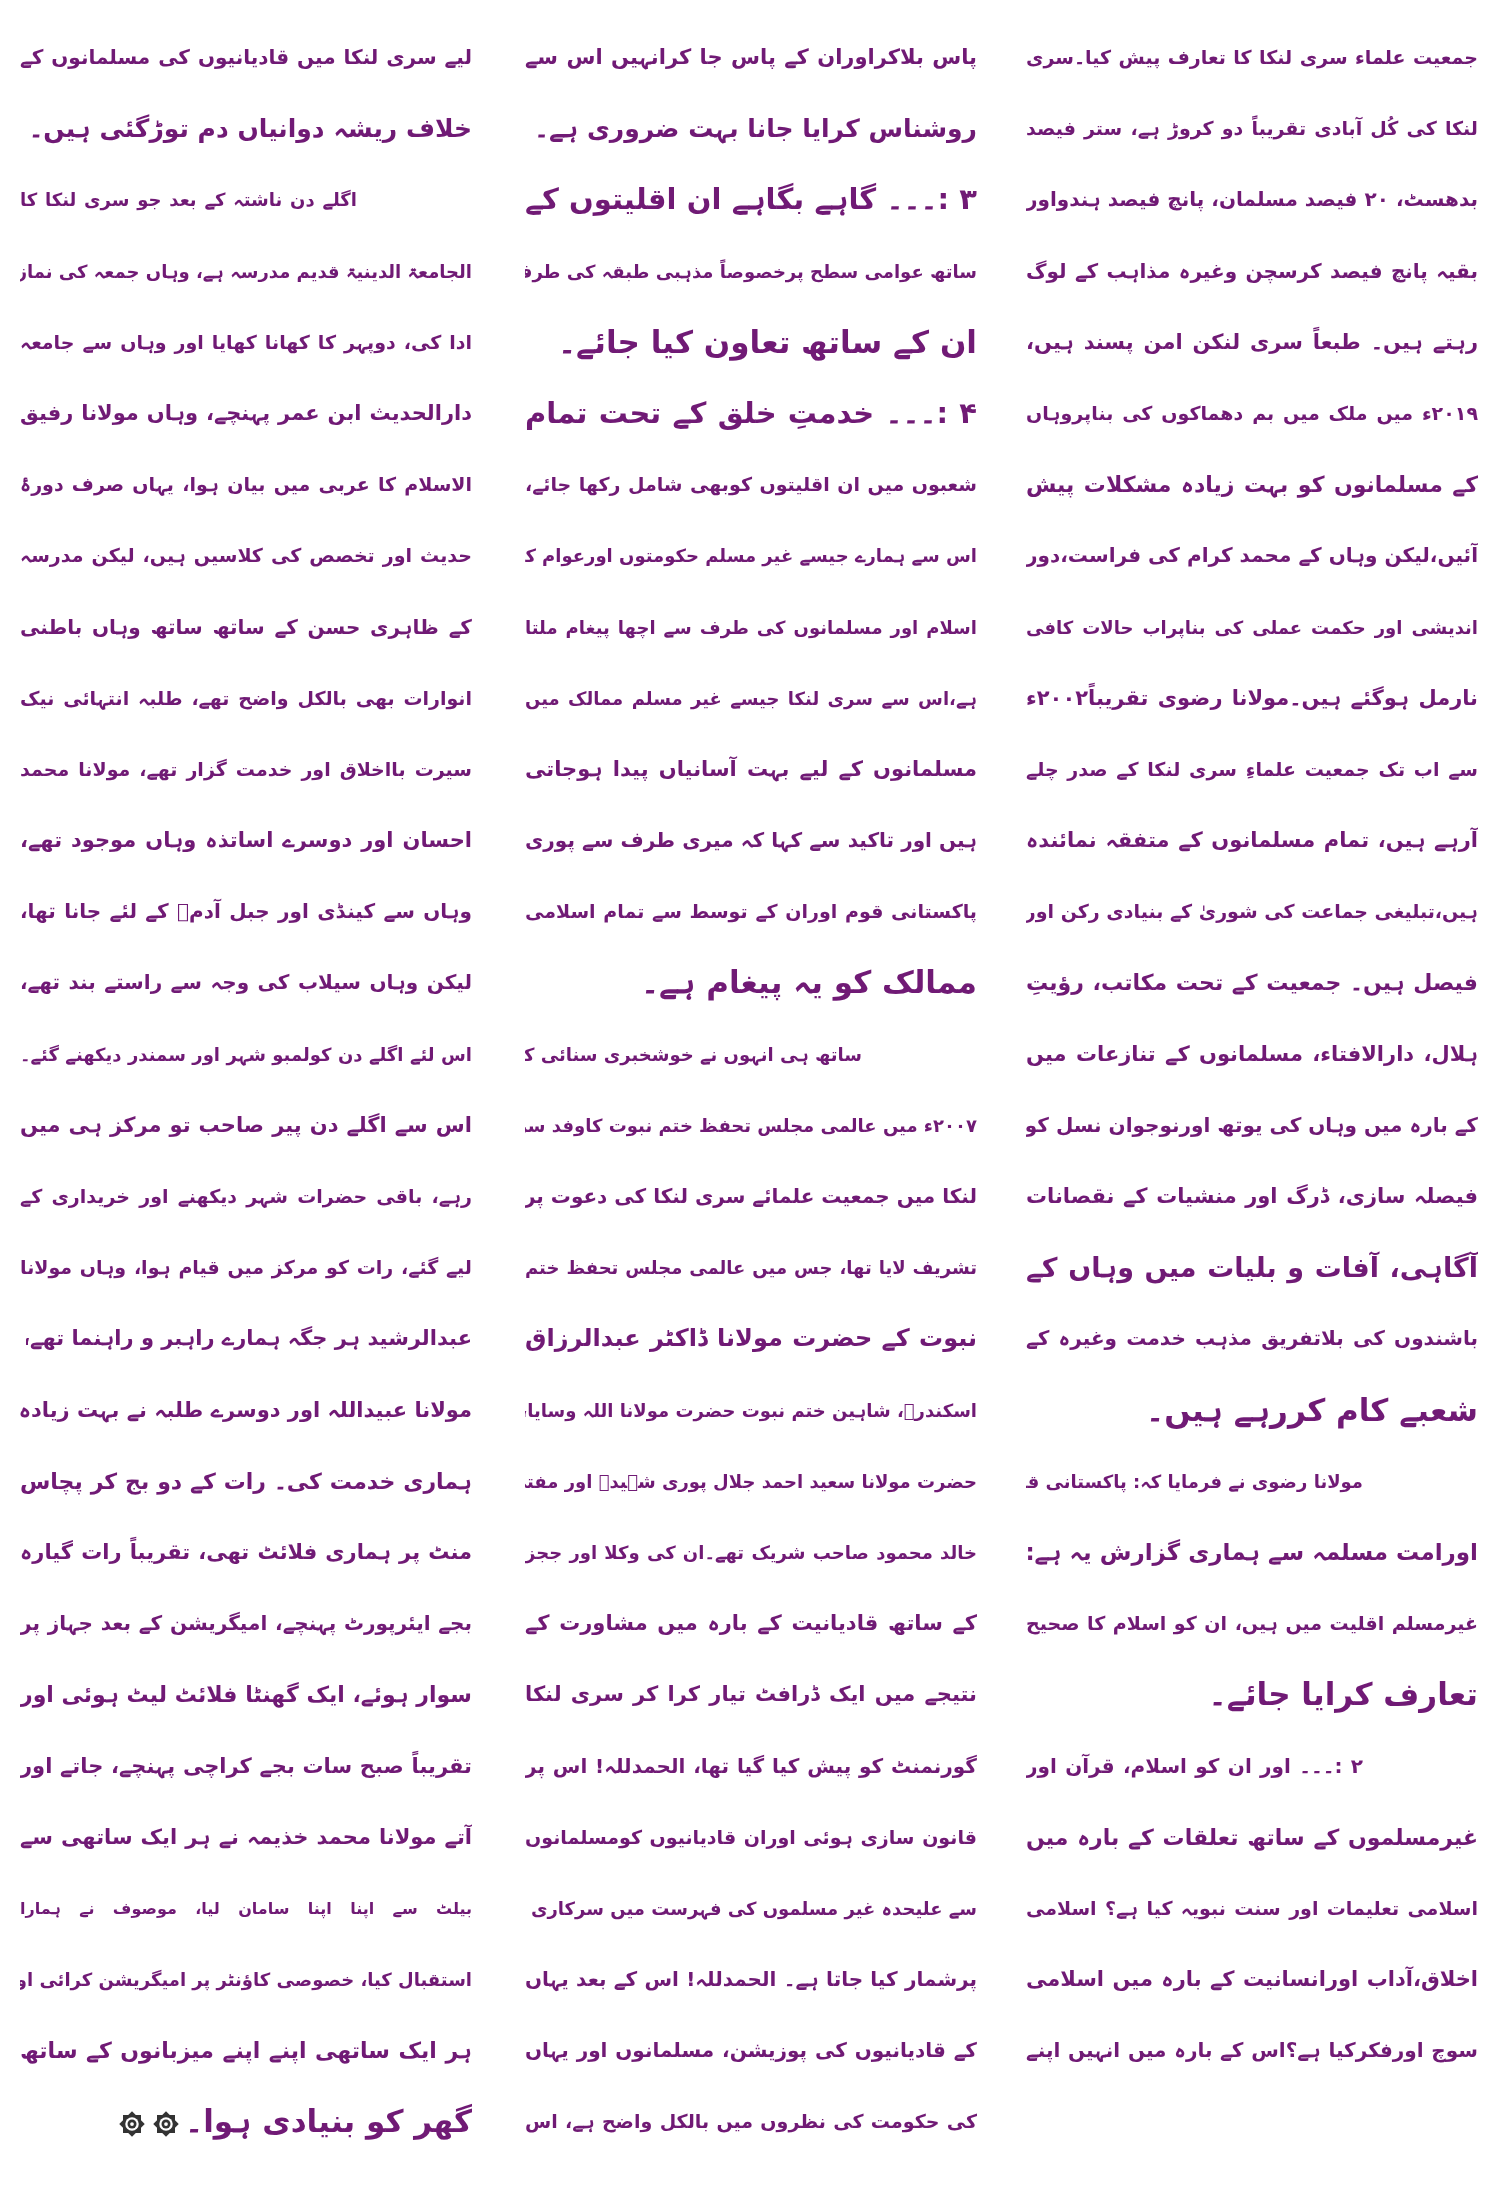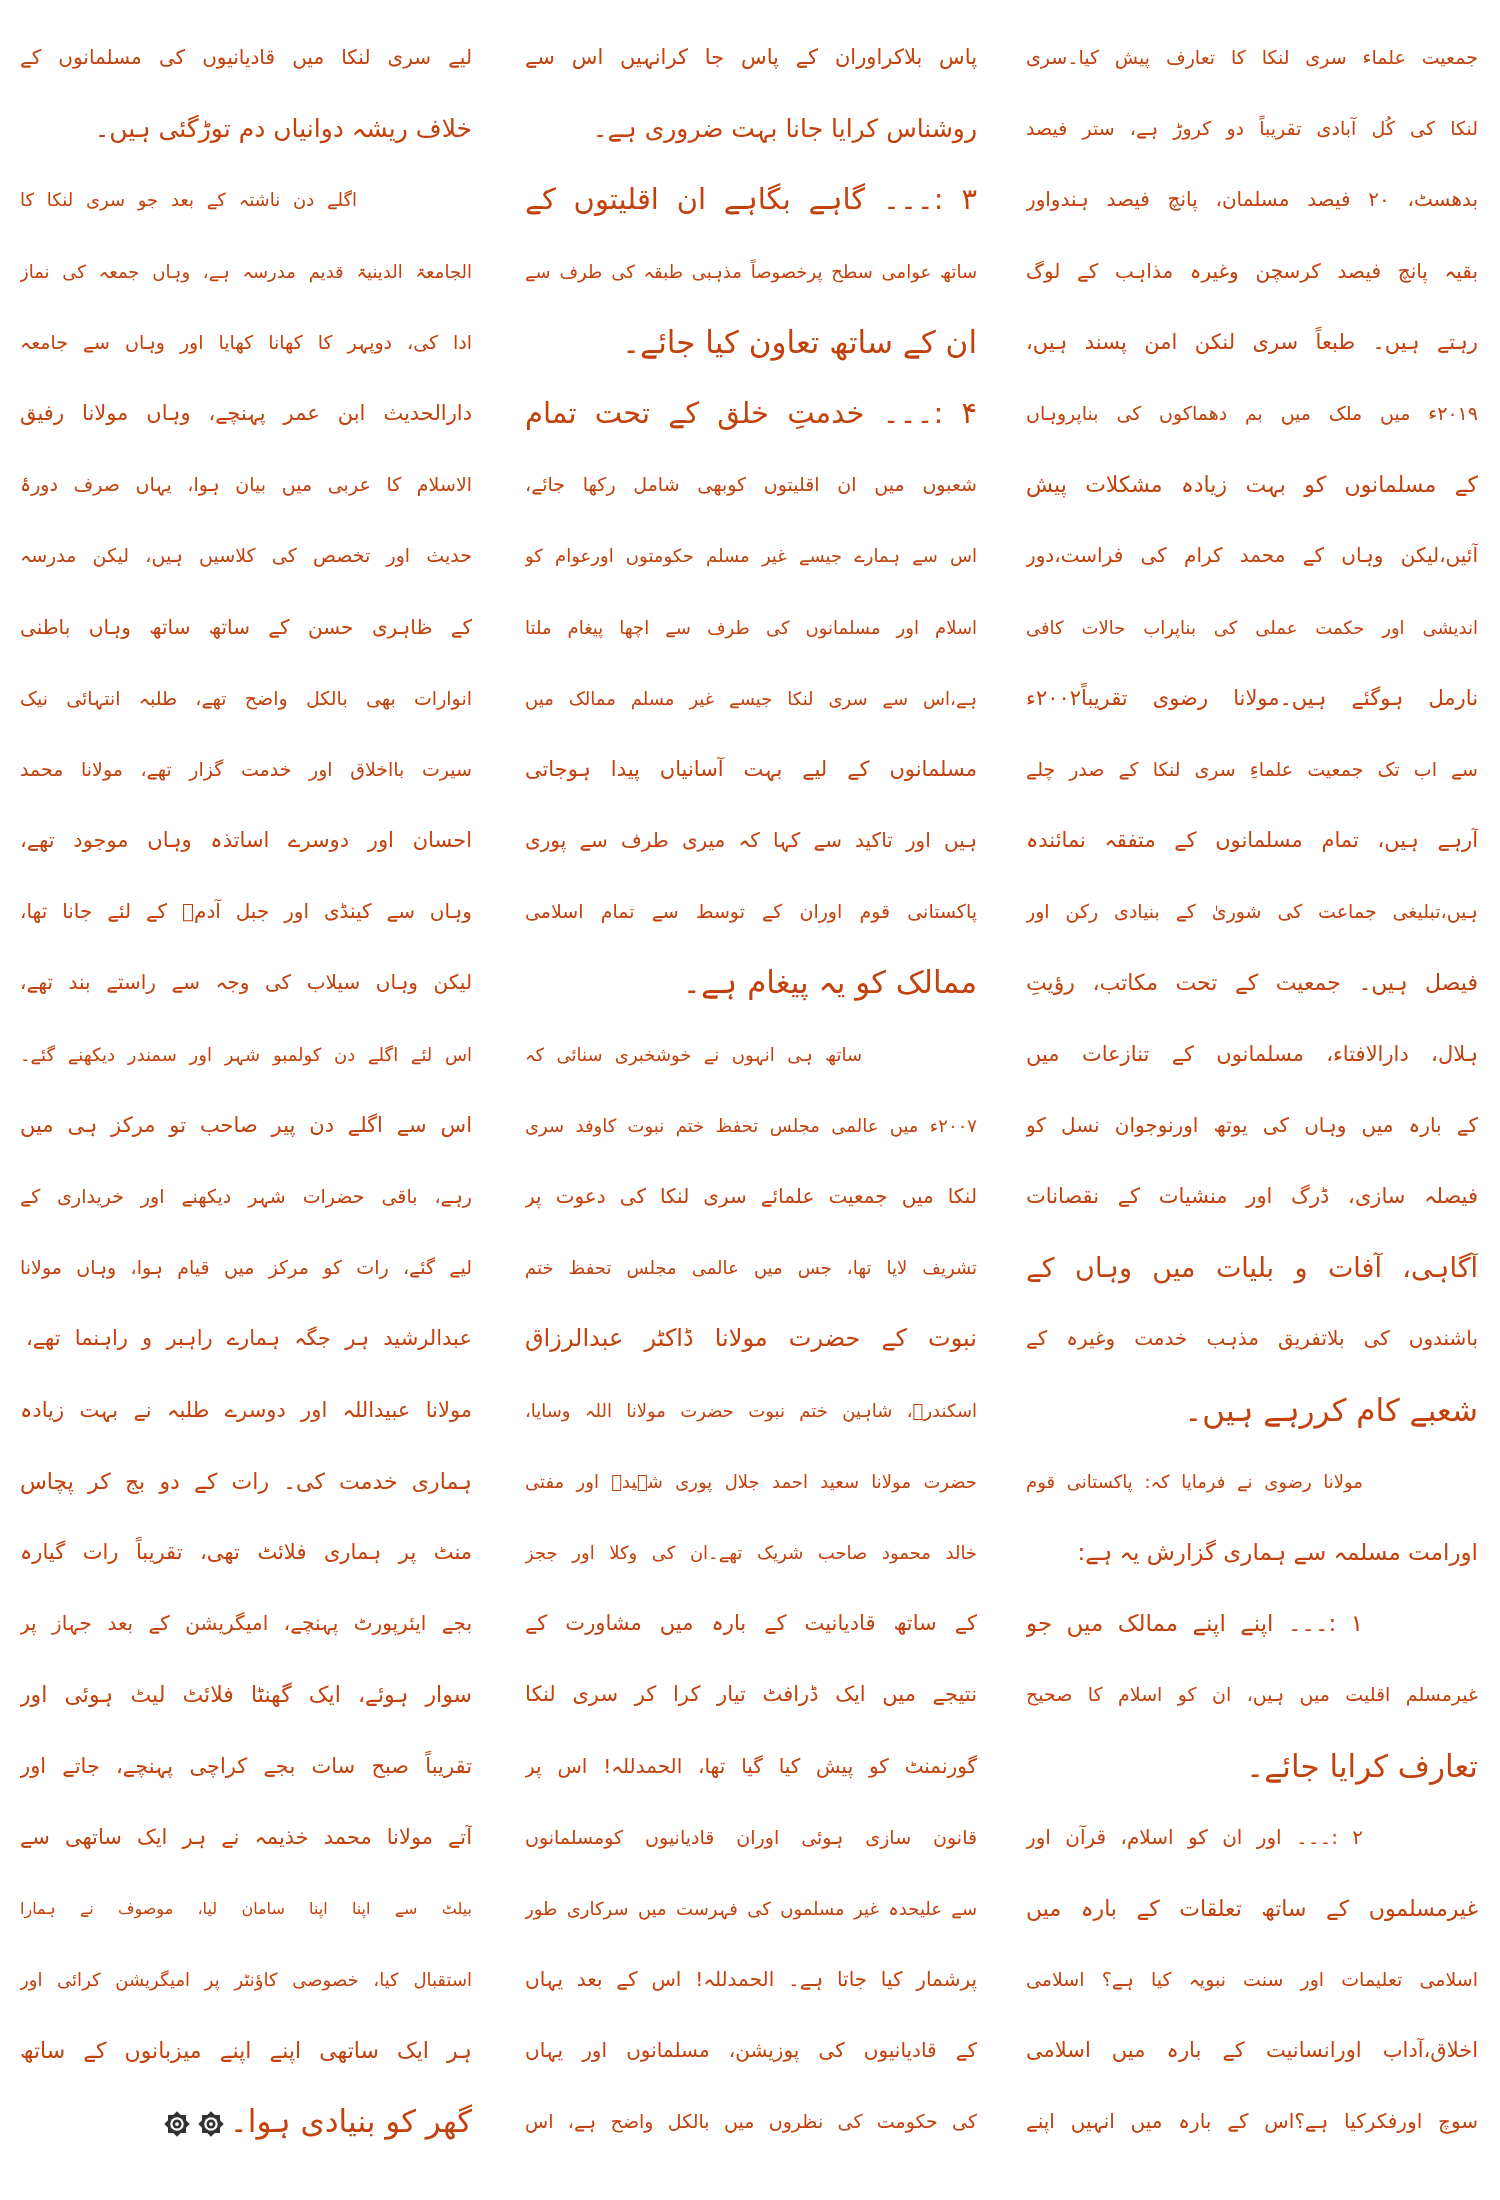--- a/index.html
+++ b/index.html
@@ -1,21 +1,21 @@
 <!DOCTYPE html>
 <html><head>
 <meta charset="utf-8">
 <style>
   html, body { margin:0; padding:0; background:#ffffff; }
   body { width:1500px; height:2200px; position:relative; overflow:hidden; }
   .page { position:absolute; left:0; top:0; width:1500px; height:2200px; background:#fff; }
   .col {
     position:absolute; top:22px; width:452px;
-    direction:rtl; color:#c2410c;
-    font-family:"DejaVu Sans", sans-serif; font-weight:normal;
+    direction:rtl; color:#701a75;
+    font-family:"DejaVu Sans", sans-serif; font-weight:bold;
   }
   .col-right { left:1026px; }
   .col-middle { left:525px; }
   .col-left { left:20px; }
   .line {
     height:71.2px; line-height:71.2px; font-size:31px;
     white-space:nowrap; overflow:hidden;
     text-align:justify; text-align-last:justify;
   }
   .line.end { text-align:right; text-align-last:right; }
@@ -43,21 +43,20 @@
       <div class="line" style="font-size: 19px;"><span>ہیں،تبلیغی جماعت کی شوریٰ کے بنیادی رکن اور</span></div>
       <div class="line" style="font-size: 22px;"><span>فیصل ہیں۔ جمعیت کے تحت مکاتب، رؤیتِ</span></div>
       <div class="line" style="font-size: 21px;"><span>ہلال، دارالافتاء، مسلمانوں کے تنازعات میں</span></div>
       <div class="line" style="font-size: 20px;"><span>کے بارہ میں وہاں کی یوتھ اورنوجوان نسل کو</span></div>
       <div class="line" style="font-size: 21px;"><span>فیصلہ سازی، ڈرگ اور منشیات کے نقصانات</span></div>
       <div class="line" style="font-size: 27px;"><span>آگاہی، آفات و بلیات میں وہاں کے</span></div>
       <div class="line" style="font-size: 20px;"><span>باشندوں کی بلاتفریق مذہب خدمت وغیرہ کے</span></div>
       <div class="line end"><span>شعبے کام کررہے ہیں۔</span></div>
       <div class="line indent-sm" style="font-size: 18px;"><span>مولانا رضوی نے فرمایا کہ: پاکستانی قوم</span></div>
       <div class="line end" style="font-size: 23px;"><span>اورامت مسلمہ سے ہماری گزارش یہ ہے:</span></div>
-      <div class="line indent-sm" style="font-size: 23px;"><span>۱ :۔۔۔ اپنے اپنے ممالک میں جو</span></div>
       <div class="line" style="font-size: 19px;"><span>غیرمسلم اقلیت میں ہیں، ان کو اسلام کا صحیح</span></div>
       <div class="line end"><span>تعارف کرایا جائے۔</span></div>
       <div class="line indent-sm" style="font-size: 20px;"><span>۲ :۔۔۔ اور ان کو اسلام، قرآن اور</span></div>
       <div class="line" style="font-size: 22px;"><span>غیرمسلموں کے ساتھ تعلقات کے بارہ میں</span></div>
       <div class="line" style="font-size: 19px;"><span>اسلامی تعلیمات اور سنت نبویہ کیا ہے؟ اسلامی</span></div>
       <div class="line" style="font-size: 21px;"><span>اخلاق،آداب اورانسانیت کے بارہ میں اسلامی</span></div>
       <div class="line" style="font-size: 20px;"><span>سوچ اورفکرکیا ہے؟اس کے بارہ میں انہیں اپنے</span></div>
     </div>
   <div class="col col-middle">
       <div class="line" style="font-size: 21px;"><span>پاس بلاکراوران کے پاس جا کرانہیں اس سے</span></div>

